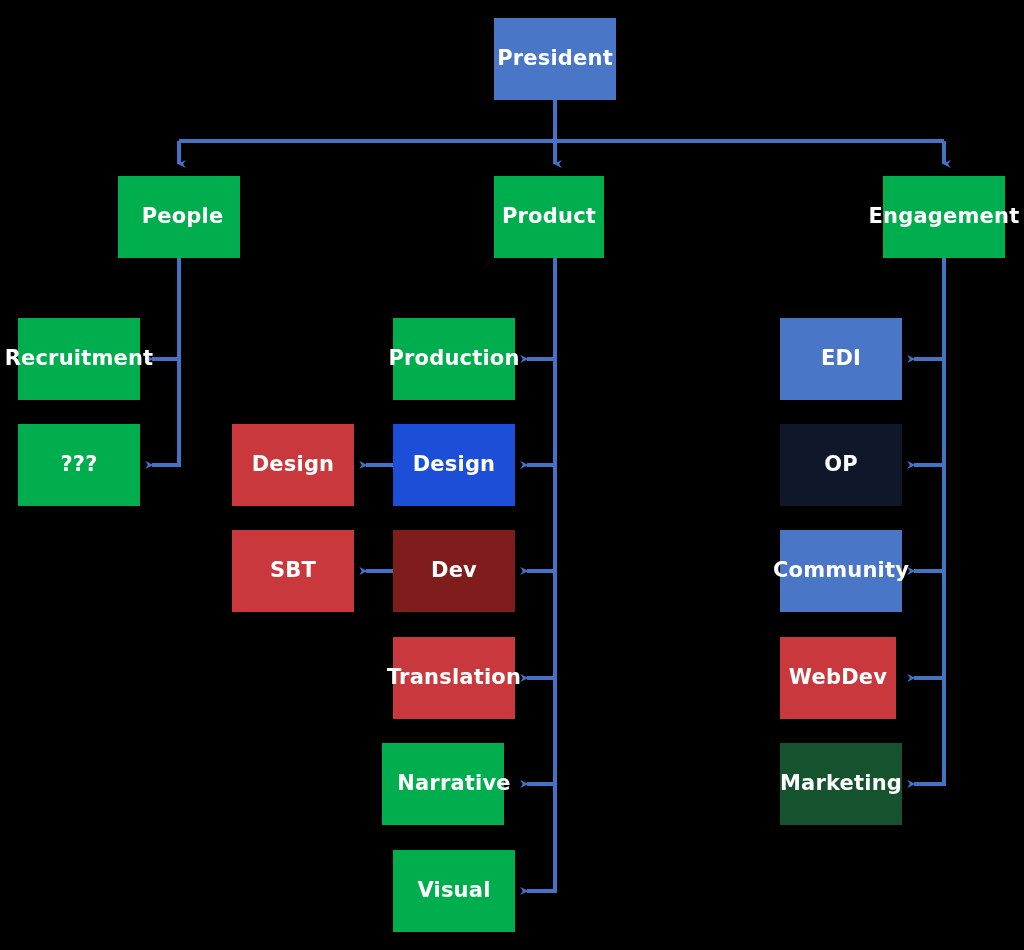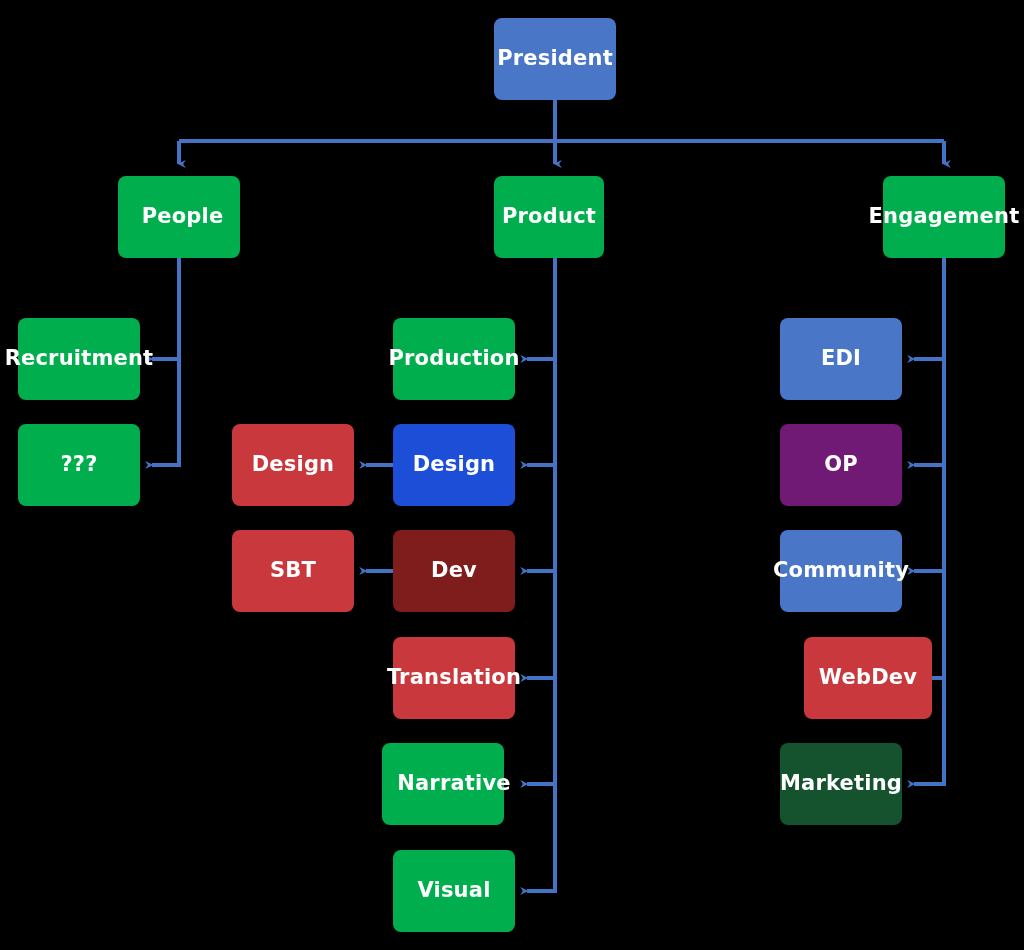--- a/index.html
+++ b/index.html
@@ -31,21 +31,20 @@
     align-items: center;
     justify-content: center;
     color: #ffffff;
     font-weight: bold;
     font-size: 21px;
     letter-spacing: 0.2px;
     text-align: right;
     line-height: 1.1;
     padding: 2px 4px;
     user-select: none;
-    border-radius: 8px;
   }
   .node-label {
     display: block;
     white-space: nowrap;
   }
 </style>
 </head>
 <body>
 
 <div id="chart-root">
@@ -122,27 +121,27 @@
       </div>
       <div class="node" style="left: 232px; top: 424px; width: 122px; height: 82px; background: rgb(201, 56, 60);">
         <span class="node-label">Design</span>
       </div>
       <div class="node" style="left: 232px; top: 530px; width: 122px; height: 82px; background: rgb(201, 56, 60);">
         <span class="node-label">SBT</span>
       </div>
       <div class="node" style="left: 780px; top: 318px; width: 122px; height: 82px; background: rgb(74, 118, 200);">
         <span class="node-label">EDI</span>
       </div>
-      <div class="node" style="left: 780px; top: 424px; width: 122px; height: 82px; background: #701a75;">
+      <div class="node" style="left: 780px; top: 424px; width: 122px; height: 82px; background: #0f172a;">
         <span class="node-label">OP</span>
       </div>
       <div class="node" style="left: 780px; top: 530px; width: 122px; height: 82px; background: rgb(74, 118, 200);">
         <span class="node-label">Community</span>
       </div>
-      <div class="node" style="left: 780px; top: 637px; width: 128px; height: 82px; background: rgb(201, 56, 60); margin-left: 24px;">
+      <div class="node" style="left: 780px; top: 637px; width: 116px; height: 82px; background: rgb(201, 56, 60);">
         <span class="node-label">WebDev</span>
       </div>
       <div class="node" style="left: 780px; top: 743px; width: 122px; height: 82px; background: #14532d;">
         <span class="node-label">Marketing</span>
       </div>
     </div>
 
 </div>
 
 </body></html>

